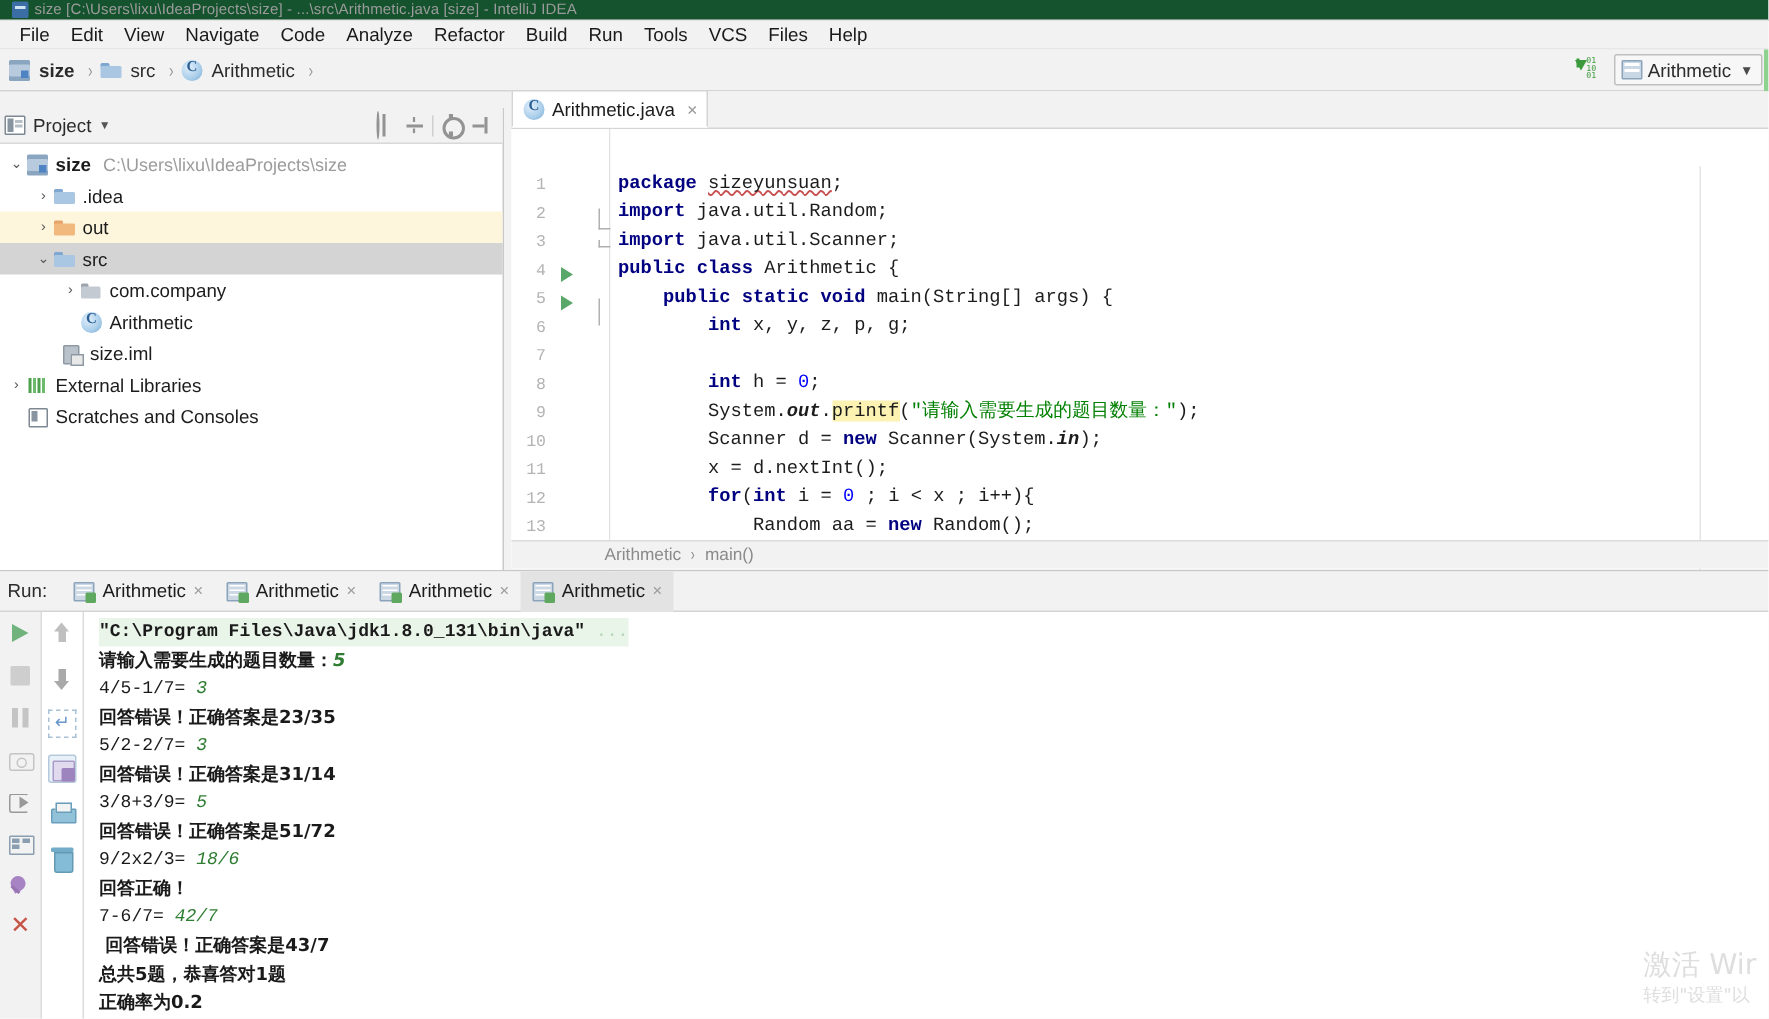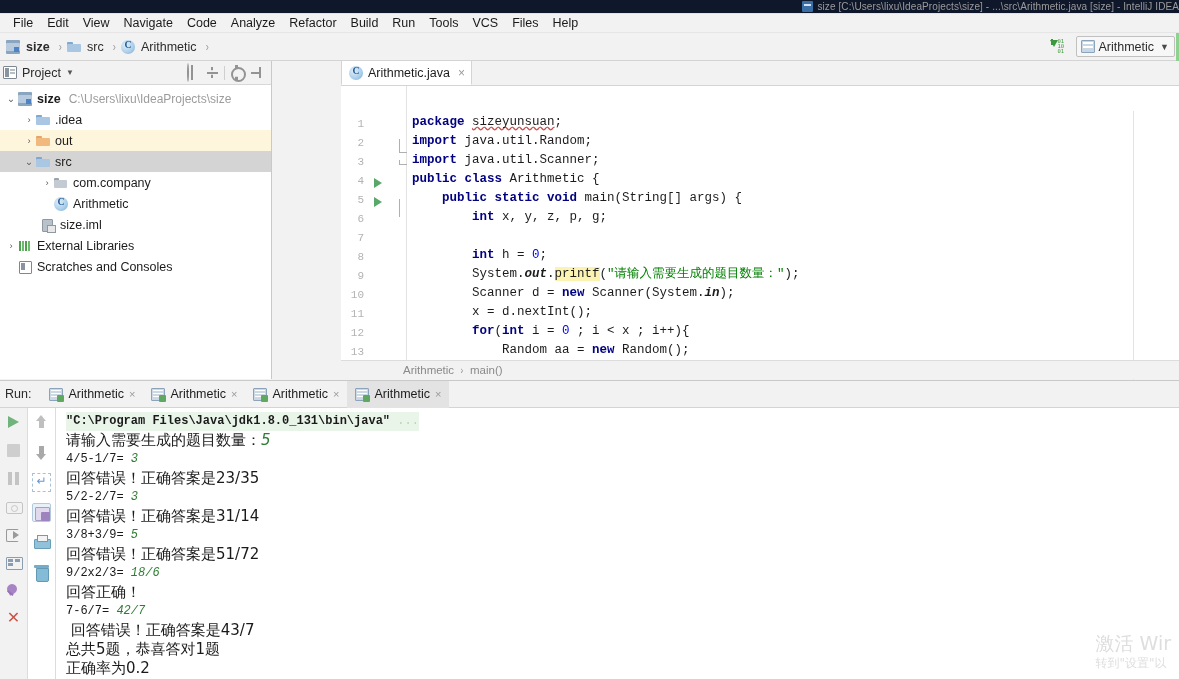--- a/index.html
+++ b/index.html
@@ -9,26 +9,25 @@
     overflow: hidden;
     background: #ffffff;
     font-family: "Liberation Sans", sans-serif;
     -webkit-font-smoothing: none;
   }
   #app { position: relative; width: 1179px; height: 679px; background: #f2f2f2; }
 
   
   .titlebar {
     position: absolute; left: 0; top: 0; width: 1179px; height: 14px;
-    background: #0f172a;
+    background: #14532d;
     border-bottom: 1px solid #e3e3e3;
     display: flex; align-items: center;
     padding-left: 8px;
     overflow: hidden;
-    justify-content: flex-end;
   }
   .tb-icon {
     width: 11px; height: 11px; flex: 0 0 auto;
     background: #3a6ea5; border-radius: 1px; margin-right: 4px;
     position: relative;
   }
   .tb-icon::after {
     content: ""; position: absolute; left: 2px; top: 3px; width: 7px; height: 2px;
     background: #cfe3f5;
   }
@@ -121,21 +120,21 @@
     background: #c9d6e4; border: 1px solid #8ba3bb; border-radius: 1px;
   }
   .ic-runcfg::after {
     content: ""; position: absolute; left: 1px; top: 1px; width: 10px; height: 2px;
     background: #ffffff; box-shadow: 0 4px 0 #fff;
   }
   .chev { margin-left: 6px; font-size: 9px; color: #4a4a4a; }
 
   
   .project-panel {
-    position: absolute; left: 0; top: 61px; width: 272px; height: 318px;
+    position: absolute; left: 0; top: 72px; width: 336px; height: 318px;
     background: #ffffff; border-right: 1px solid #c9c9c9;
   }
   .pp-header {
     height: 24px; background: #f2f2f2; border-bottom: 1px solid #d8d8d8;
     display: flex; align-items: center; padding: 0 3px;
   }
   .pp-title { font-size: 12.5px; color: #2b2b2b; display: flex; align-items: center; }
   .ic-project {
     width: 14px; height: 13px; margin-right: 5px; position: relative;
     border: 1px solid #7d8893; border-radius: 1px; background: #fff;
@@ -455,21 +454,21 @@
 
   .console {
     flex: 1 1 auto; position: relative; background: #ffffff;
     padding: 4px 0 0 10px; overflow: hidden;
   }
   .cl {
     position: absolute; left: 10px; white-space: pre; line-height: 19px;
     font-size: 12.5px;
   }
   .cl.mono { font-family: "Liberation Mono", monospace; font-size: 12px; }
-  .cl.cjk { font-family: "DejaVu Sans", sans-serif; font-size: 15px; }
+  .cl.cjk { font-family: "DejaVu Sans", sans-serif; font-size: 12px; font-weight: bold; }
   .out-in { color: #1a1a1a; }
   .out-green { color: #2e7d32; font-style: italic; }
   .cmdline {
     background: #eaf5ea; color: #1a1a1a;
     font-family: "Liberation Mono", monospace; font-weight: bold; font-size: 12px;
   }
   .dots { color: #b8d6b8; font-weight: normal; }
 
   
   .watermark {

